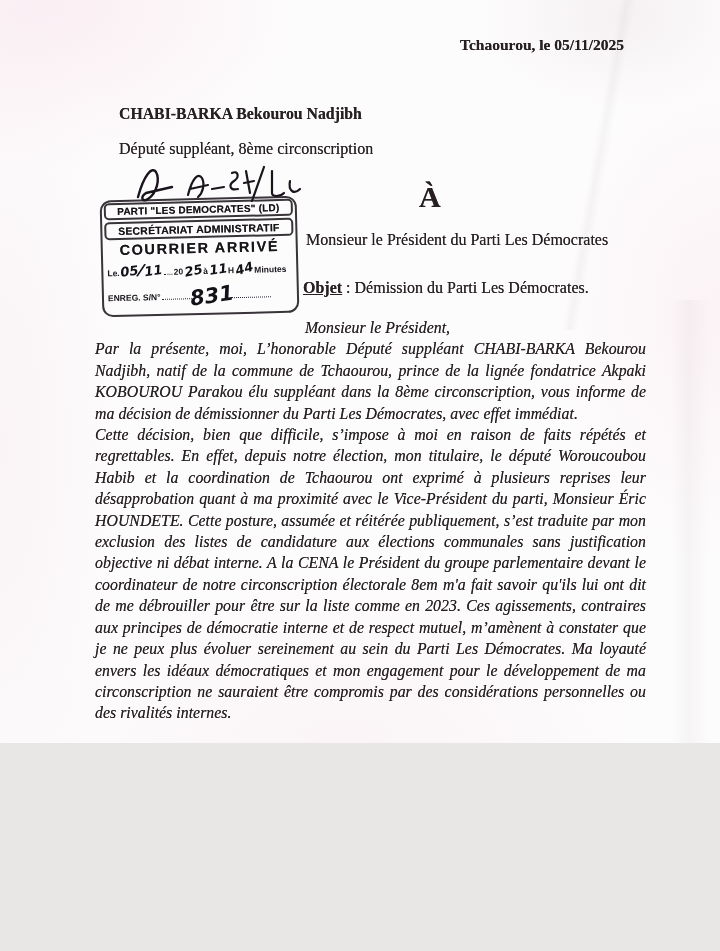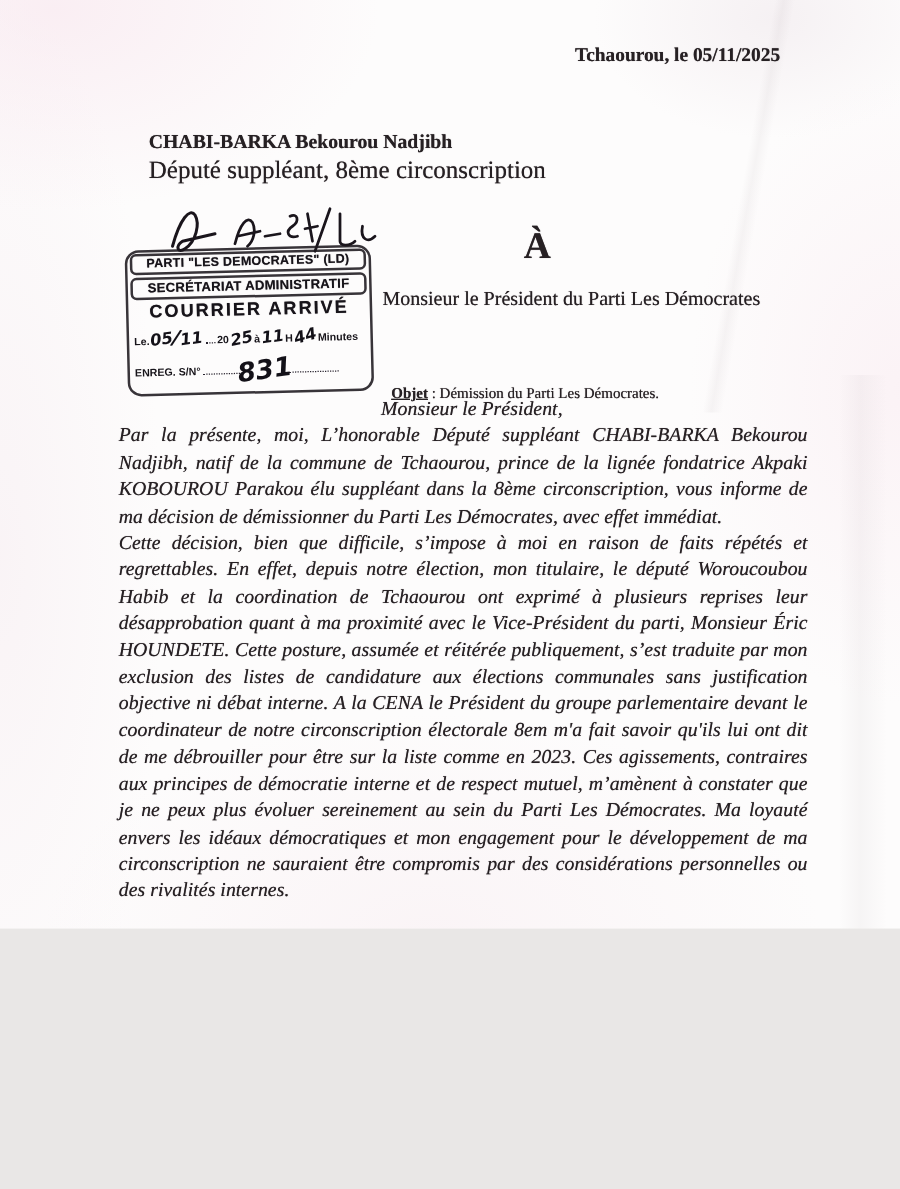--- a/index.html
+++ b/index.html
@@ -20,21 +20,21 @@
     background:linear-gradient(100deg, transparent 46%, rgba(120,105,112,.06) 50%, transparent 55%); }
   .crease2 { position:absolute; top:300px; left:650px; width:70px; height:651px; pointer-events:none;
     background:linear-gradient(90deg, transparent 30%, rgba(120,105,112,.05) 55%, transparent 85%); }
 
   .txt { text-shadow:0 0 .55px rgba(38,30,34,.75); }
 
   .dateline { position:absolute; top:36px; left:460px; font-size:15.5px; font-weight:bold; }
 
   .sender { position:absolute; top:102px; left:119px; line-height:23px; }
   .sender-name { font-size:15.8px; font-weight:bold; }
-  .sender-title { font-size:20px; }
+  .sender-title { font-size:16px;margin-top:12px; }
 
   .paraph-svg { position:absolute; top:163px; left:130px; }
   .stamp {
     position:absolute; top:198px; left:101px; width:197px;
     transform:rotate(-1.4deg);
     border:2.5px solid rgba(28,24,30,.88); border-radius:11px;
     padding:2px 3px 3px; color:#17141a;
     font-family:"Liberation Sans","DejaVu Sans",sans-serif;
   }
   .stamp-box { border:2px solid rgba(28,24,30,.88); border-radius:5px; text-align:center;
@@ -48,21 +48,21 @@
     font-size:13px; color:#131118; transform:rotate(-6deg); margin:0 1px; }
   .hw-slash { font-size:16px; transform:rotate(8deg); margin:0 -1px; }
   .hw-year { transform:rotate(-10deg) translateY(1px); }
   .hw-min { transform:rotate(-14deg); }
   .dots { display:inline-block; height:7px; border-bottom:1.6px dotted #2a2530; width:30px; margin:0 1px; }
   .dots2 { width:40px; }
   .reg-number { font-size:21px; transform:rotate(-7deg); position:relative; top:4px; margin:0 -3px; }
 
   .recipient-heading { position:absolute; top:180px; left:419px; font-size:30px; font-weight:bold; }
   .recipient-line { position:absolute; top:231px; left:306px; font-size:16px; }
-  .subject-line { position:absolute; top:279px; left:313px; font-size:12px;margin-top:28px; }
+  .subject-line { position:absolute; top:279px; left:303px; font-size:16px; }
   .subject-label { font-weight:bold; text-decoration:underline; }
 
   .body-text { position:absolute; top:317px; left:95px; width:551px;
     font-size:15.8px; line-height:21.4px; text-align:justify; letter-spacing:.04px;font-style:italic; }
   .salutation { text-align:center; padding-left:14px; }
   .closing { margin-top:12px; }
 
   .signature-svg { position:absolute; top:810px; left:426px; }
   .signatory { position:absolute; top:891px; left:394px; font-size:16px; font-weight:bold; }
 

